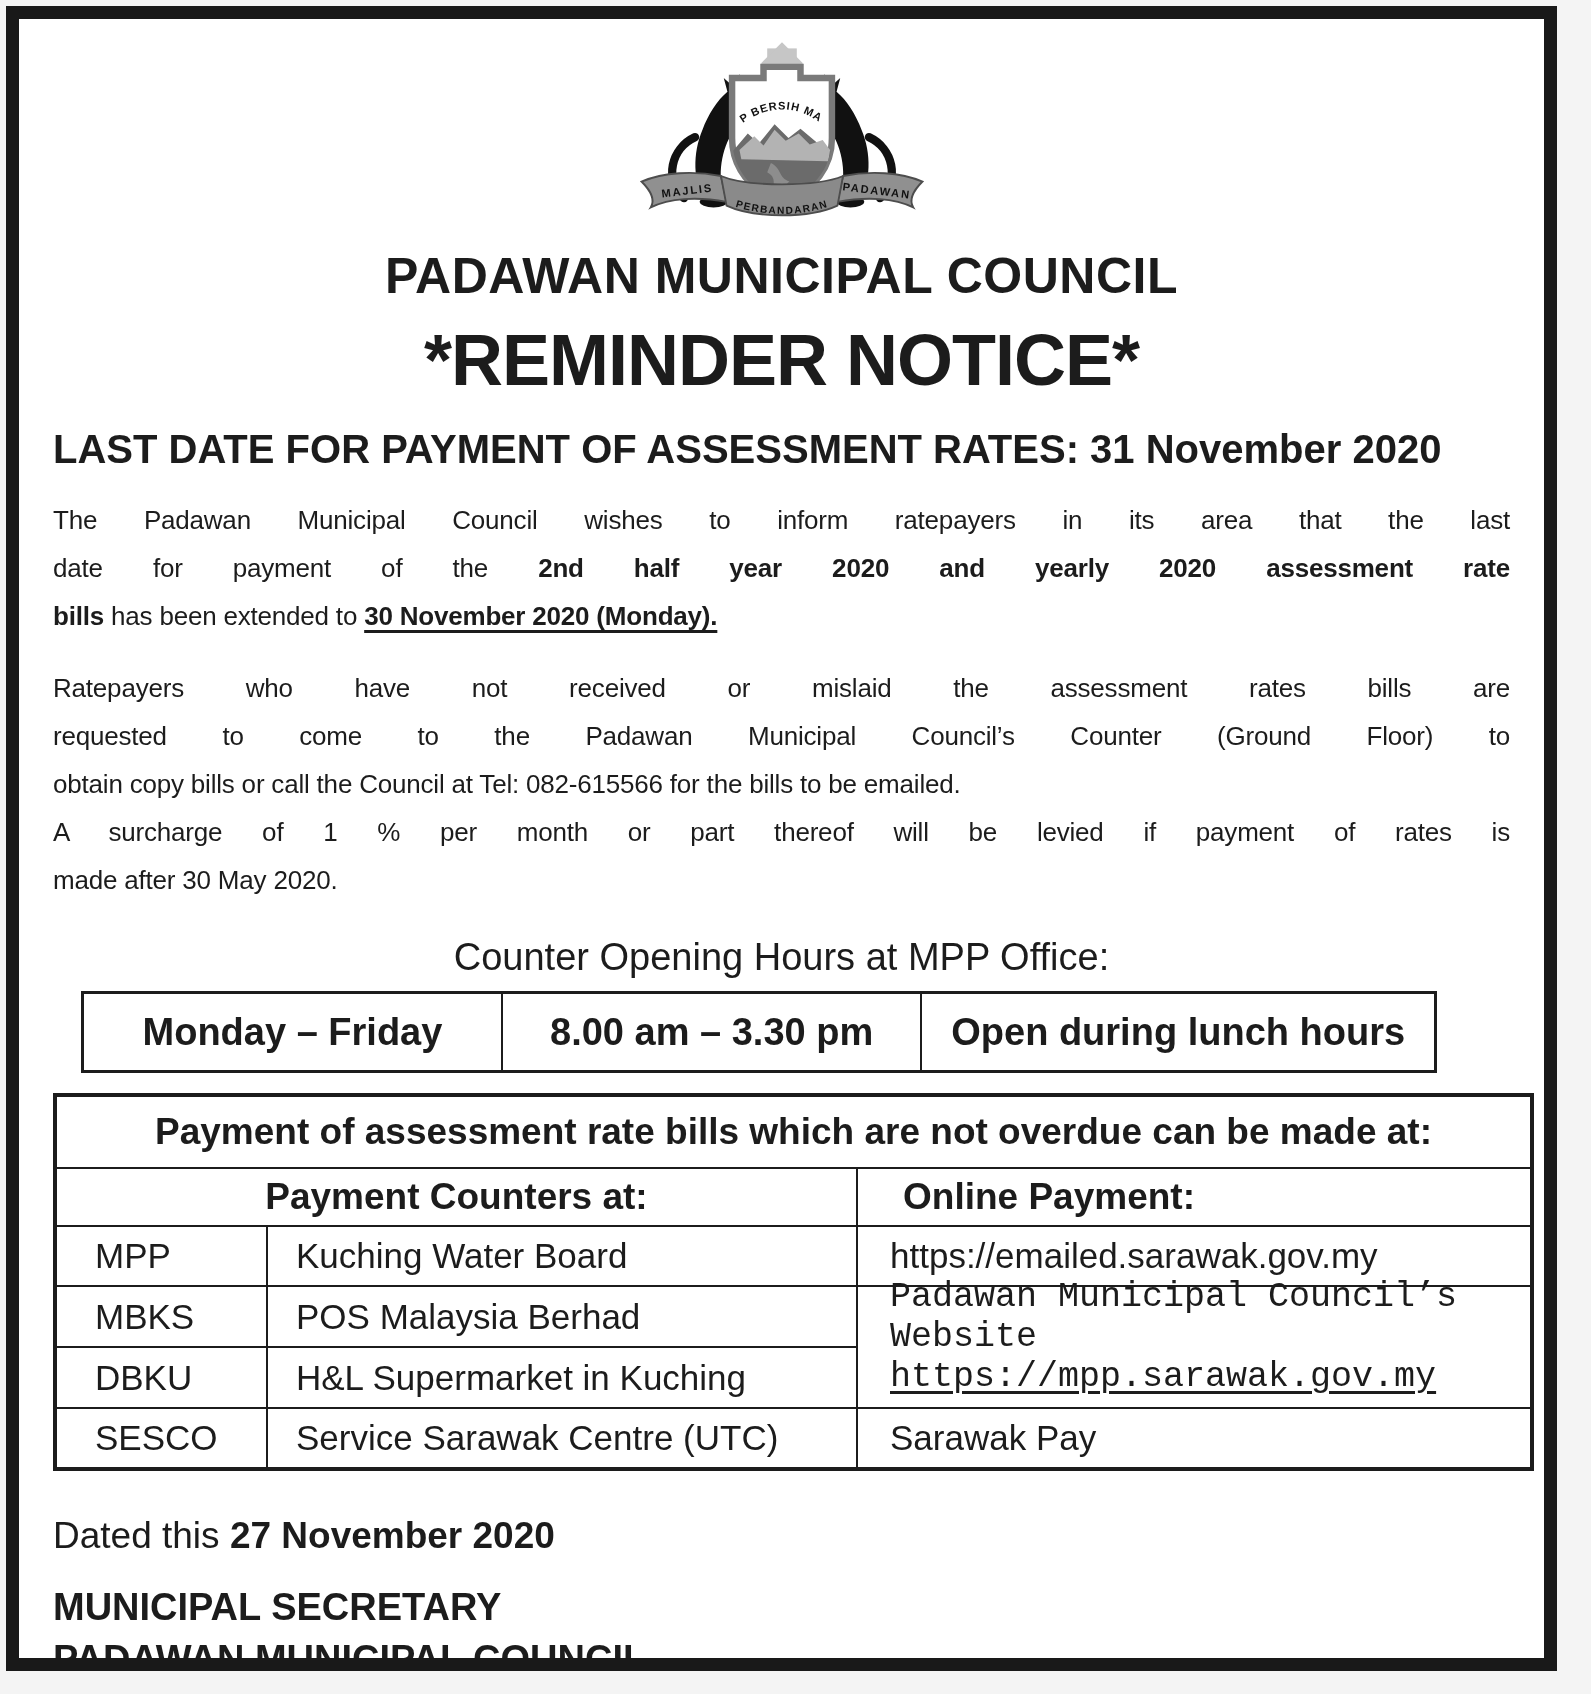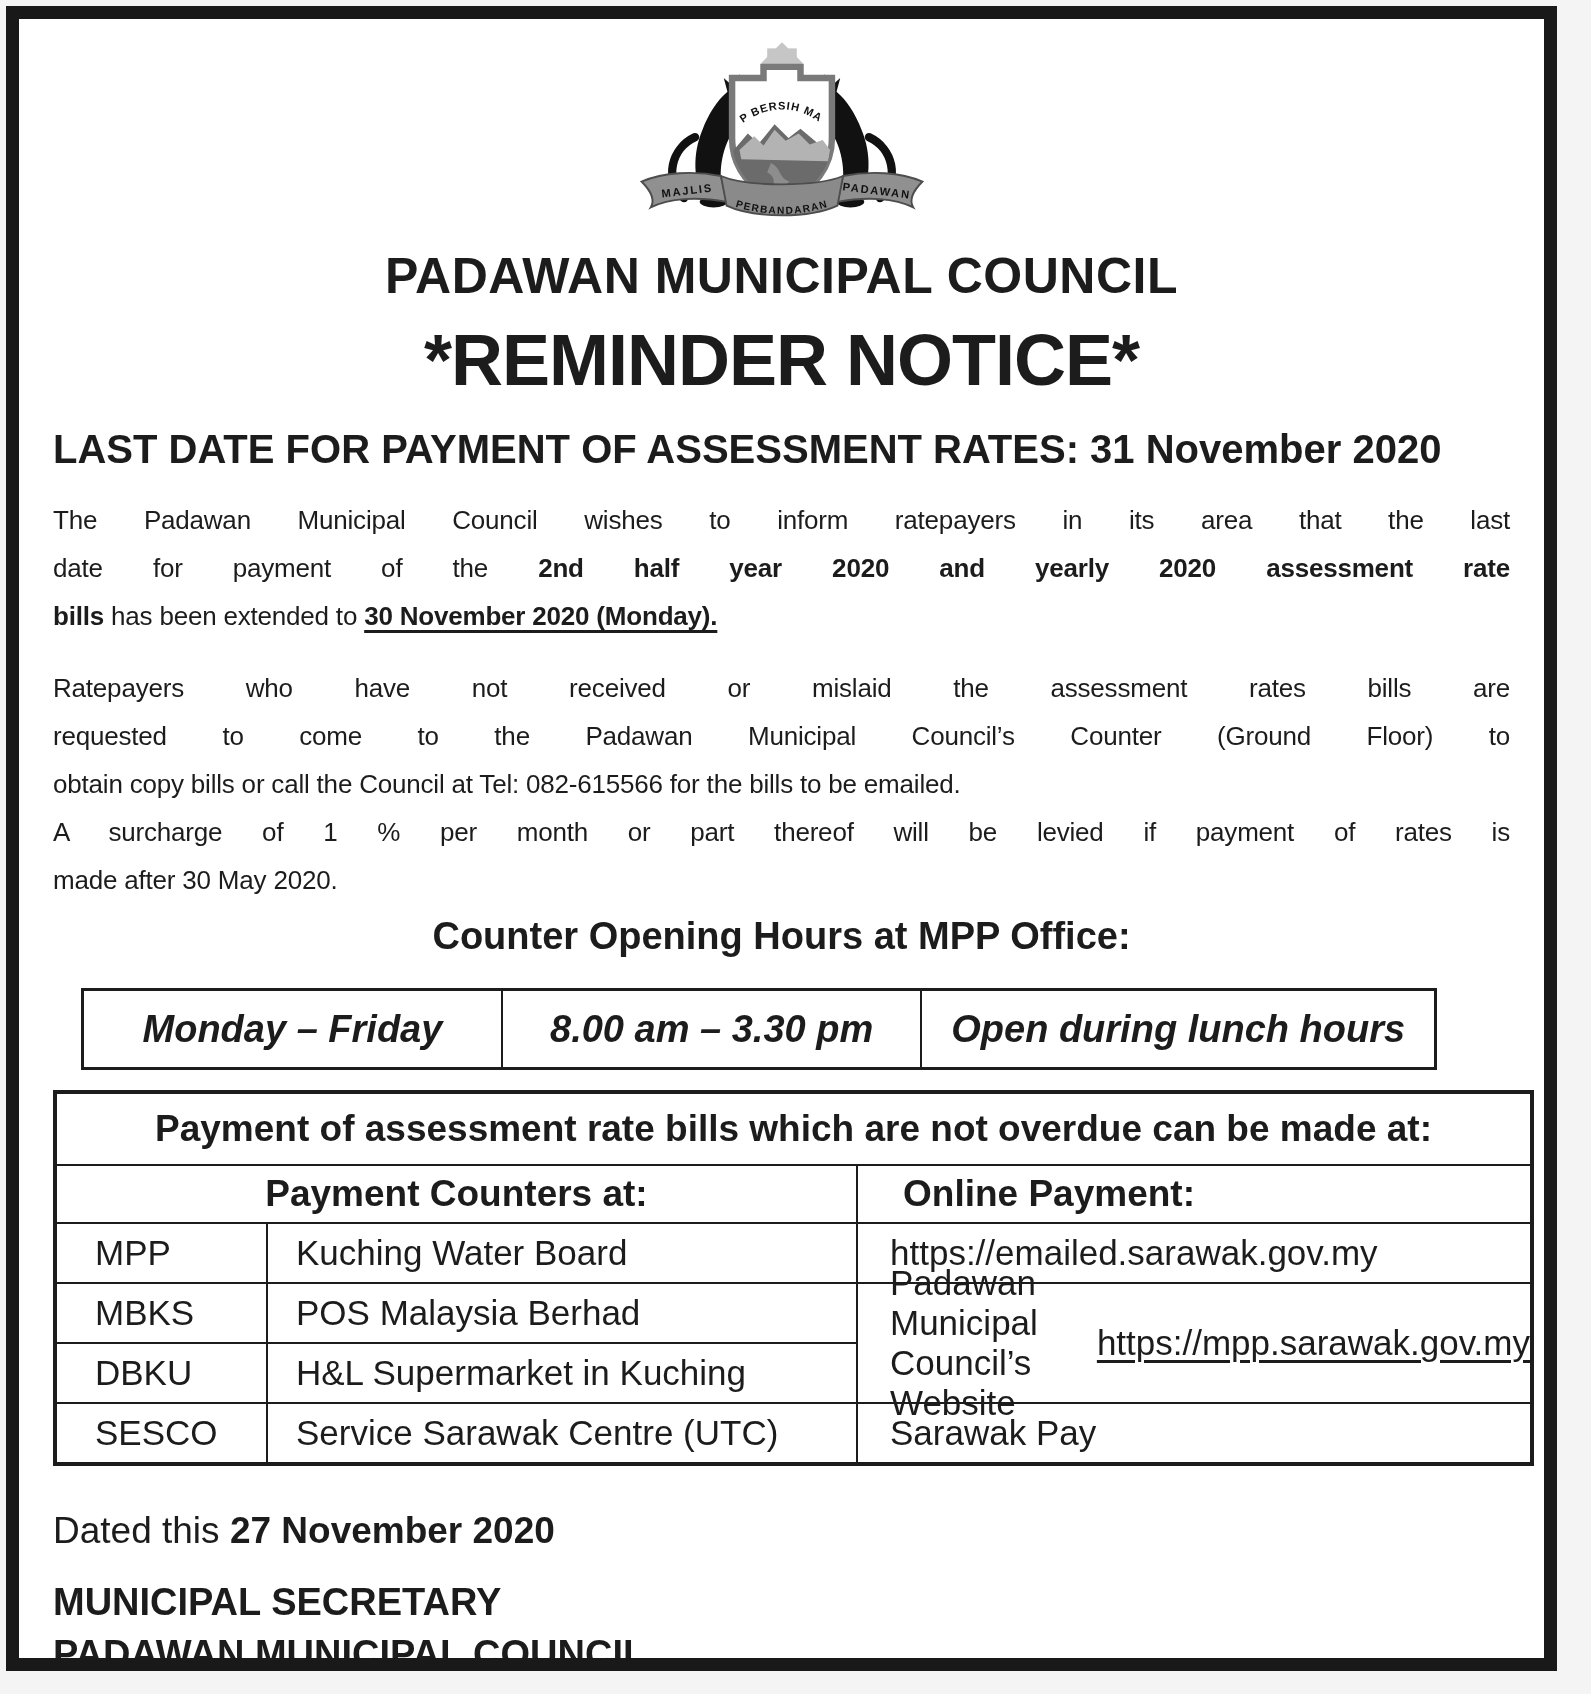--- a/index.html
+++ b/index.html
@@ -22,38 +22,38 @@
   .notice-title{
     font-size:72px;font-weight:bold;text-align:center;
     margin:14px 0 0 0;letter-spacing:-1px;
   }
   .deadline{font-size:40px;font-weight:bold;margin-top:26px;}
   .para{font-size:26px;line-height:48px;margin-top:24px;letter-spacing:-.2px;}
   .para .jline{text-align:justify;text-align-last:justify;}
   .para .line{white-space:nowrap;}
   .b{font-weight:bold;}
   .u{text-decoration:underline;text-decoration-thickness:3px;text-underline-offset:5px;}
-  .hours-heading{font-size:38px;font-weight:bold;text-align:center;margin-top:11px;}
+  .hours-heading{font-size:38px;font-weight:normal;text-align:center;margin-top:32px;}
   table{border-collapse:collapse;}
-  table.hours{margin:30px 0 0 28px;width:1356px;border:3px solid #1c1c1c;table-layout:fixed;font-style:italic;}
+  table.hours{margin:12px 0 0 28px;width:1356px;border:3px solid #1c1c1c;table-layout:fixed;}
   table.hours td{
     border:2px solid #1c1c1c;font-weight:bold;font-size:38px;
     text-align:center;height:74px;vertical-align:middle;
   }
   table.pay{margin-top:20px;width:1481px;border:4px solid #1c1c1c;table-layout:fixed;font-size:35px;}
   table.pay th, table.pay td{border:2px solid #1c1c1c;vertical-align:middle;}
   table.pay .title-cell{font-size:37px;font-weight:bold;text-align:center;height:68px;}
   table.pay .sub-counters{font-size:37px;font-weight:bold;text-align:center;height:54px;}
   table.pay .sub-online{font-size:37px;font-weight:bold;text-align:left;padding-left:45px;height:54px;}
   table.pay td{height:56px;}
   td.code{padding-left:38px;}
   td.place{padding-left:28px;}
   td.online{padding-left:32px;}
   td.online-merged{padding:0 0 0 32px;}
-  .merged-wrap{display:flex;flex-direction:row;}
+  .merged-wrap{display:flex;flex-direction:column;font-family:Liberation Mono, monospace;}
   .merged-wrap div{height:60px;display:flex;align-items:center;}
   .dated{font-size:37px;margin-top:44px;}
   .signatory{font-size:38px;font-weight:bold;line-height:52px;margin-top:24px;}
 </style>
 </head>
 <body>
 
 <div class="sheet">
 
   <div class="crest">

